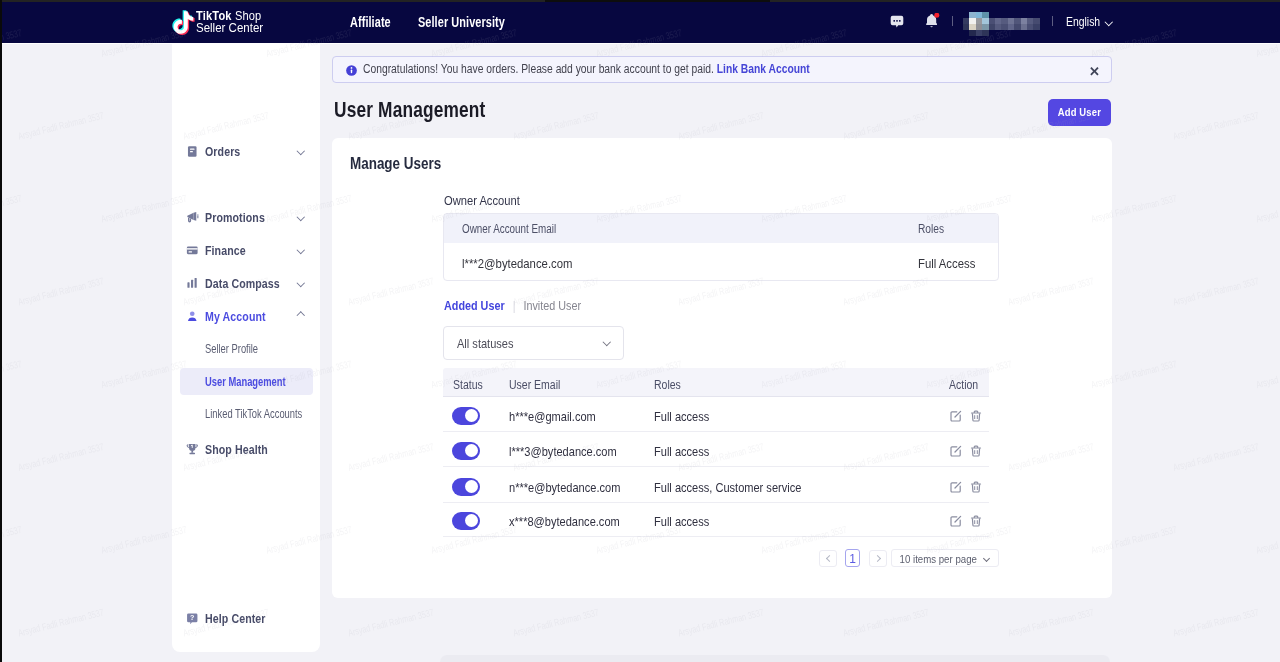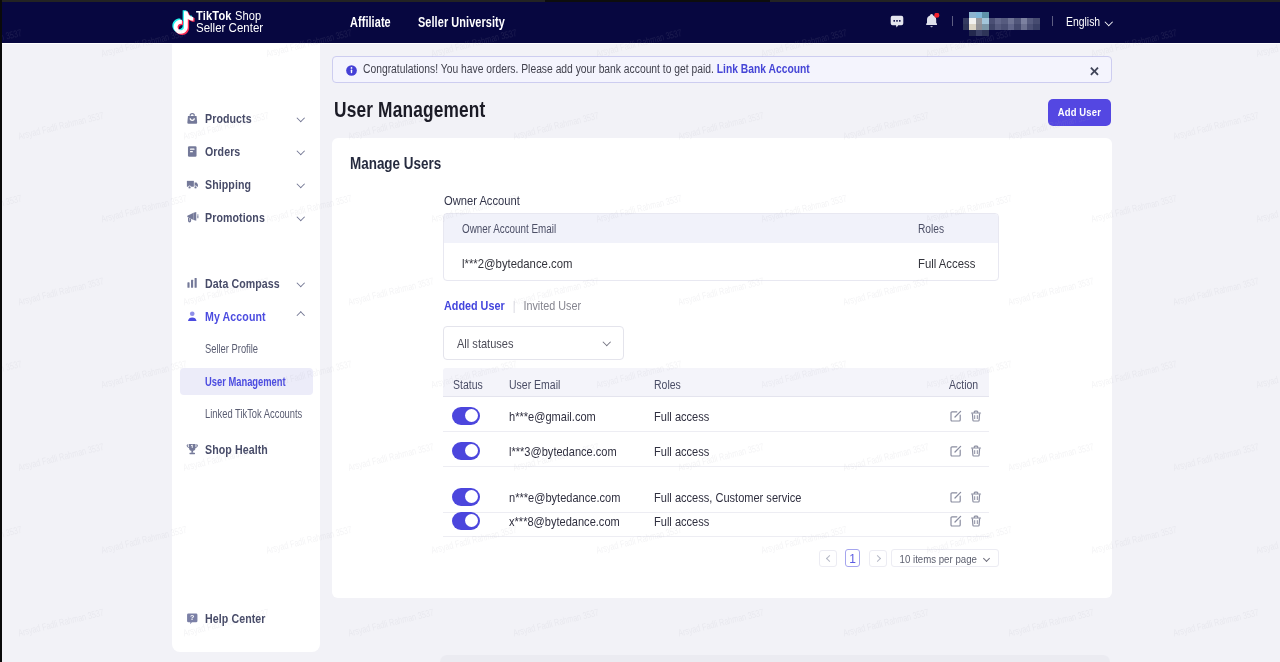--- a/index.html
+++ b/index.html
@@ -156,56 +156,46 @@
   </div>
 <div class="abs hsep" style="left:1052px;"></div>
 <div class="abs" id="english"><span class="et">English</span><span class="chev-d" style="width:5.5px;height:5.5px;border-width:1.5px;position:relative;top:-2px;left:-3px;"></span></div>
 <div class="abs" id="topstrip">
     <div class="seg"></div>
   </div>
 <div class="abs" id="leftstrip"></div>
 
 <div class="abs" id="sidebar">
   <div class="abs" id="umhl"></div>
-    <div class="sitem" style="top:58px">
-      <svg width="14" height="14" viewBox="0 0 14 14">
-        <path d="M2.2 4.5 h9.6 l0.7 7.2 a1.3 1.3 0 0 1 -1.3 1.4 h-8.4 a1.3 1.3 0 0 1 -1.3 -1.4 z" fill="#747999"></path>
-        <path d="M4.7 4.2 a2.3 2.3 0 0 1 4.6 0" fill="none" stroke="#747999" stroke-width="1.5"></path>
-        <path d="M4.7 7 a2.3 2.3 0 0 0 4.6 0" fill="none" stroke="#fff" stroke-width="1.3"></path>
-      </svg>
-      <span class="lbl" style="">Products</span>
-      <span class="ch"><span class="chev-d"></span></span>
-    </div>
     <div class="sitem" style="top:91px">
       <svg width="14" height="14" viewBox="0 0 14 14">
         <rect x="2.2" y="1.3" width="9.6" height="11.8" rx="1.4" fill="#747999"></rect>
         <rect x="4.4" y="4" width="5.2" height="1.4" rx="0.7" fill="#fff"></rect>
         <rect x="4.4" y="6.8" width="3.4" height="1.4" rx="0.7" fill="#fff"></rect>
       </svg>
       <span class="lbl" style="">Orders</span>
-      <span class="ch"><span class="chev-d"></span></span>
-    </div>
-    <div class="sitem" style="top:124px">
-      <svg width="14" height="14" viewBox="0 0 14 14">
-        <path d="M1 3.2 h7.8 v6.6 H1z" fill="#747999"></path>
-        <path d="M9.6 5 h2.2 l1.6 2.2 v2.6 h-3.8z" fill="#747999"></path>
-        <circle cx="4" cy="10.5" r="1.6" fill="#747999" stroke="#fff" stroke-width="0.9"></circle>
-        <circle cx="10.7" cy="10.5" r="1.6" fill="#747999" stroke="#fff" stroke-width="0.9"></circle>
-      </svg>
-      <span class="lbl" style="">Shipping</span>
       <span class="ch"><span class="chev-d"></span></span>
     </div>
     <div class="sitem" style="top:157px">
       <svg width="14" height="14" viewBox="0 0 14 14">
         <path d="M1.5 5.2 L8.5 2 L8.5 10 L1.5 6.8z" fill="#747999"></path>
         <path d="M8.5 2 L11.5 1 L11.5 11 L8.5 10z" fill="#747999"></path>
         <path d="M3 7.5 L3 11 a1 1 0 0 0 2 0 L5 8.4" fill="none" stroke="#747999" stroke-width="1.5"></path>
         <path d="M12.5 4.5 h1.5 M12.5 6 h1.5 M12.5 7.5 h1.5" stroke="#747999" stroke-width="1.1"></path>
       </svg>
       <span class="lbl" style="">Promotions</span>
+      <span class="ch"><span class="chev-d"></span></span>
+    </div>
+    <div class="sitem" style="top:190px">
+      <svg width="14" height="14" viewBox="0 0 14 14">
+        <rect x="1" y="2.8" width="12" height="8.6" rx="1.3" fill="#747999"></rect>
+        <rect x="1" y="4.6" width="12" height="1.7" fill="#fff" opacity="0.9"></rect>
+        <rect x="2.8" y="8.2" width="4" height="1.3" rx="0.6" fill="#fff"></rect>
+      </svg>
+      <span class="lbl" style="">Finance</span>
       <span class="ch"><span class="chev-d"></span></span>
     </div>
     <div class="sitem" style="top:256px">
       <svg width="14" height="14" viewBox="0 0 14 14">
         <circle cx="7" cy="4.2" r="2.6" fill="#8f8fe8"></circle>
         <path d="M2.2 12.4 a4.9 4.9 0 0 1 9.6 0 z" fill="#4b4be0"></path>
       </svg>
       <span class="lbl" style="color:#4b4be0">My Account</span>
       <span class="ch"><span class="chev-u"></span></span>
     </div>
@@ -304,21 +294,21 @@
             <path d="M5 7 L10.6 1.4" fill="none" stroke="#8a8da0" stroke-width="1.3" stroke-linecap="round"></path>
           </svg>
           <svg width="12" height="12" viewBox="0 0 12 12">
             <path d="M1.5 3 h9" stroke="#8a8da0" stroke-width="1.2" stroke-linecap="round"></path>
             <path d="M4.3 3 L4.3 1.7 a0.6 0.6 0 0 1 0.6 -0.6 L7.1 1.1 a0.6 0.6 0 0 1 0.6 0.6 L7.7 3" fill="none" stroke="#8a8da0" stroke-width="1.1"></path>
             <path d="M2.4 3.4 L2.9 10.2 a0.9 0.9 0 0 0 0.9 0.8 h4.4 a0.9 0.9 0 0 0 0.9 -0.8 L9.6 3.4" fill="none" stroke="#8a8da0" stroke-width="1.2"></path>
             <path d="M4.7 5.2 L4.7 9 M7.3 5.2 L7.3 9" stroke="#8a8da0" stroke-width="1"></path>
           </svg>
         </span>
       </div>
-      <div class="urow" style="top:110px">
+      <div class="urow" style="top:100px">
         <span class="toggle">
           <i></i>
         </span>
         <span class="uemail">n***e@bytedance.com</span>
         <span class="urole">Full access, Customer service</span>
         <span class="uact">
           <svg width="12" height="12" viewBox="0 0 12 12">
             <path d="M10.2 5.2 L10.2 10 a1 1 0 0 1 -1 1 L2 11 a1 1 0 0 1 -1 -1 L1 2.8 a1 1 0 0 1 1 -1 L6.8 1.8" fill="none" stroke="#8a8da0" stroke-width="1.2" stroke-linecap="round"></path>
             <path d="M5 7 L10.6 1.4" fill="none" stroke="#8a8da0" stroke-width="1.3" stroke-linecap="round"></path>
           </svg>

